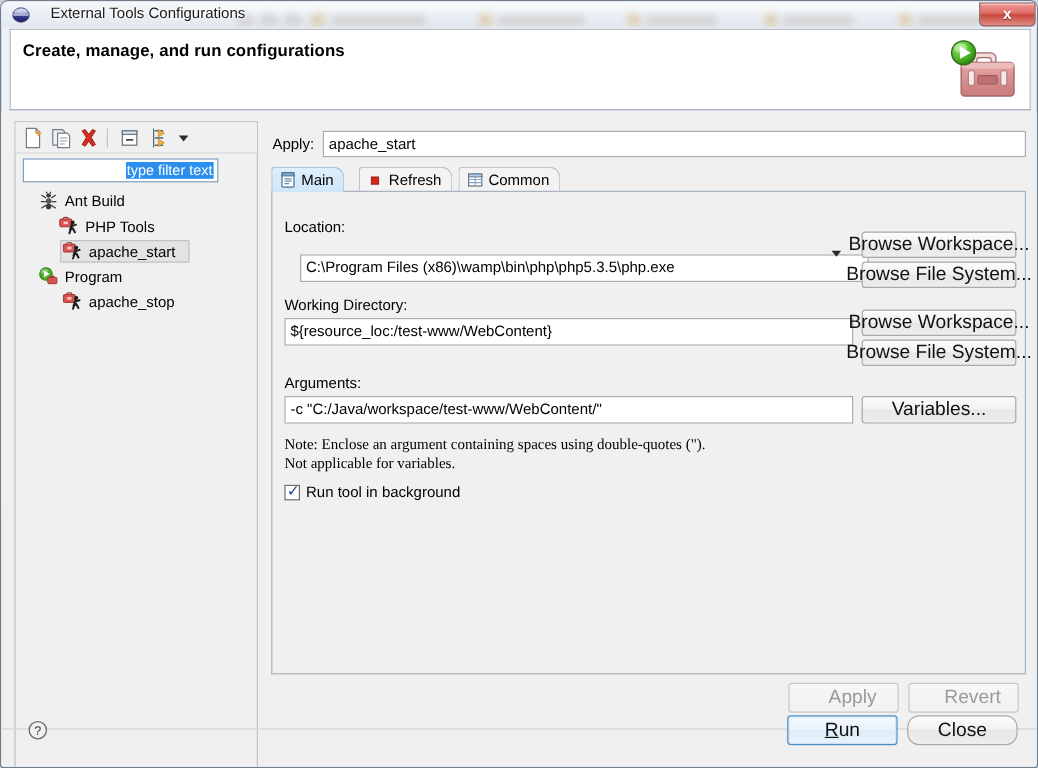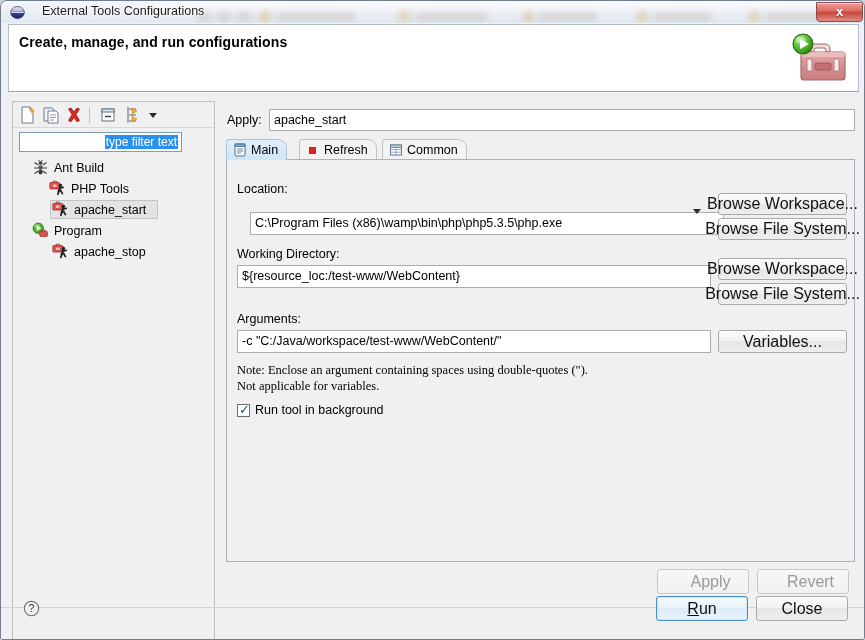--- a/index.html
+++ b/index.html
@@ -305,21 +305,21 @@
   
   #footer-sep {
     position: absolute; left: 0; top: 514px;
     width: 865px; height: 1px; background: #d4d4d4;
   }
   #help-icon {
     position: absolute; left: 22px; top: 599px;
     width: 17px; height: 17px; cursor: pointer;
   }
   #run-btn   { left: 655px; top: 595px; width: 92px; height: 25px; position:absolute;}
-  #close2-btn{ left: 755px; top: 595px; width: 92px; height: 25px; position:absolute;}
+  #close2-btn{ left: 755px; top: 595px; width: 92px; height: 25px; position:absolute;border-radius:10px;}
   #run-btn u { text-decoration: underline; }
 </style>
 </head>
 <body>
 
 <div id="window">
 
   <div id="titlebar">
 
     <div class="glass-blob light" style="left:150px; top:1px;  width:700px; height:8px;"></div>

